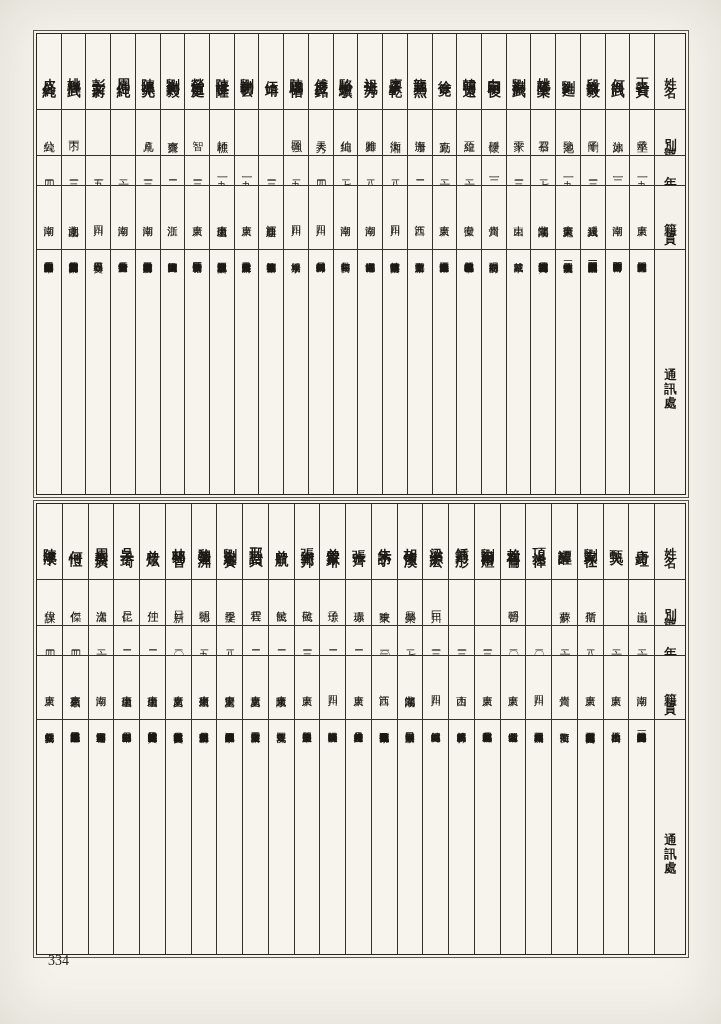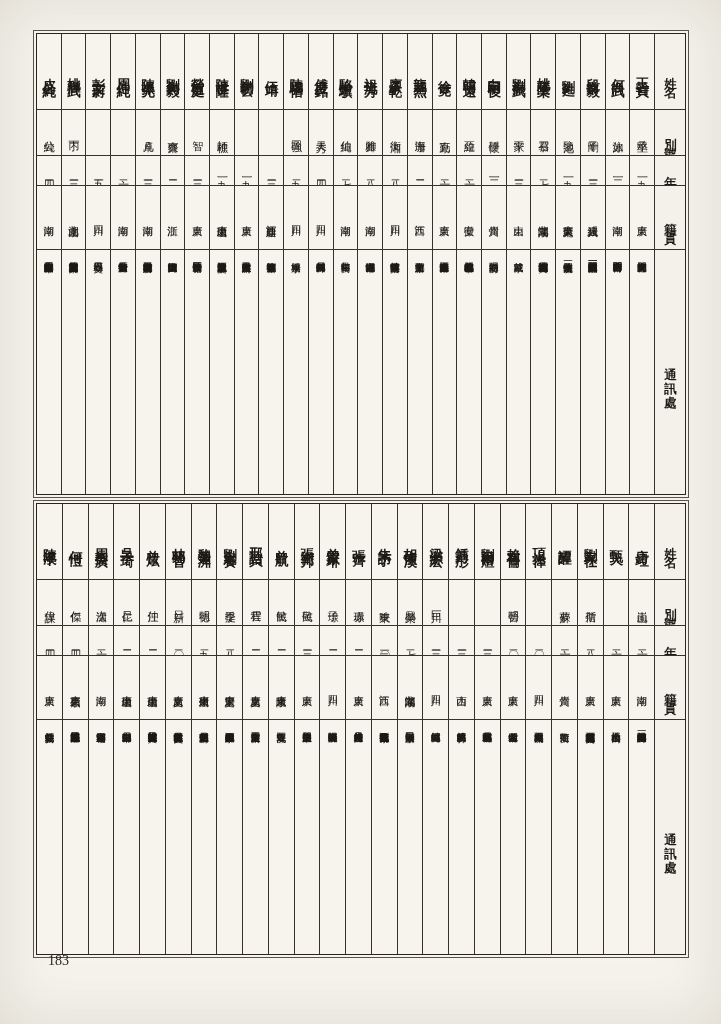--- a/index.html
+++ b/index.html
@@ -441,15 +441,15 @@
         <div class="col header-col">
         <div class="cell v hdr r-name">姓名</div>
         <div class="cell v hdr r-alias">別號</div>
         <div class="cell v hdr r-age">年齡</div>
         <div class="cell v hdr r-native">籍貫</div>
         <div class="cell v hdr r-addr">通訊處</div>
       </div>
     </div>
   </div>
 
-  <div class="page-number">183</div>
+  <div class="page-number">334</div>
 
 </div>
 
 </body></html>

